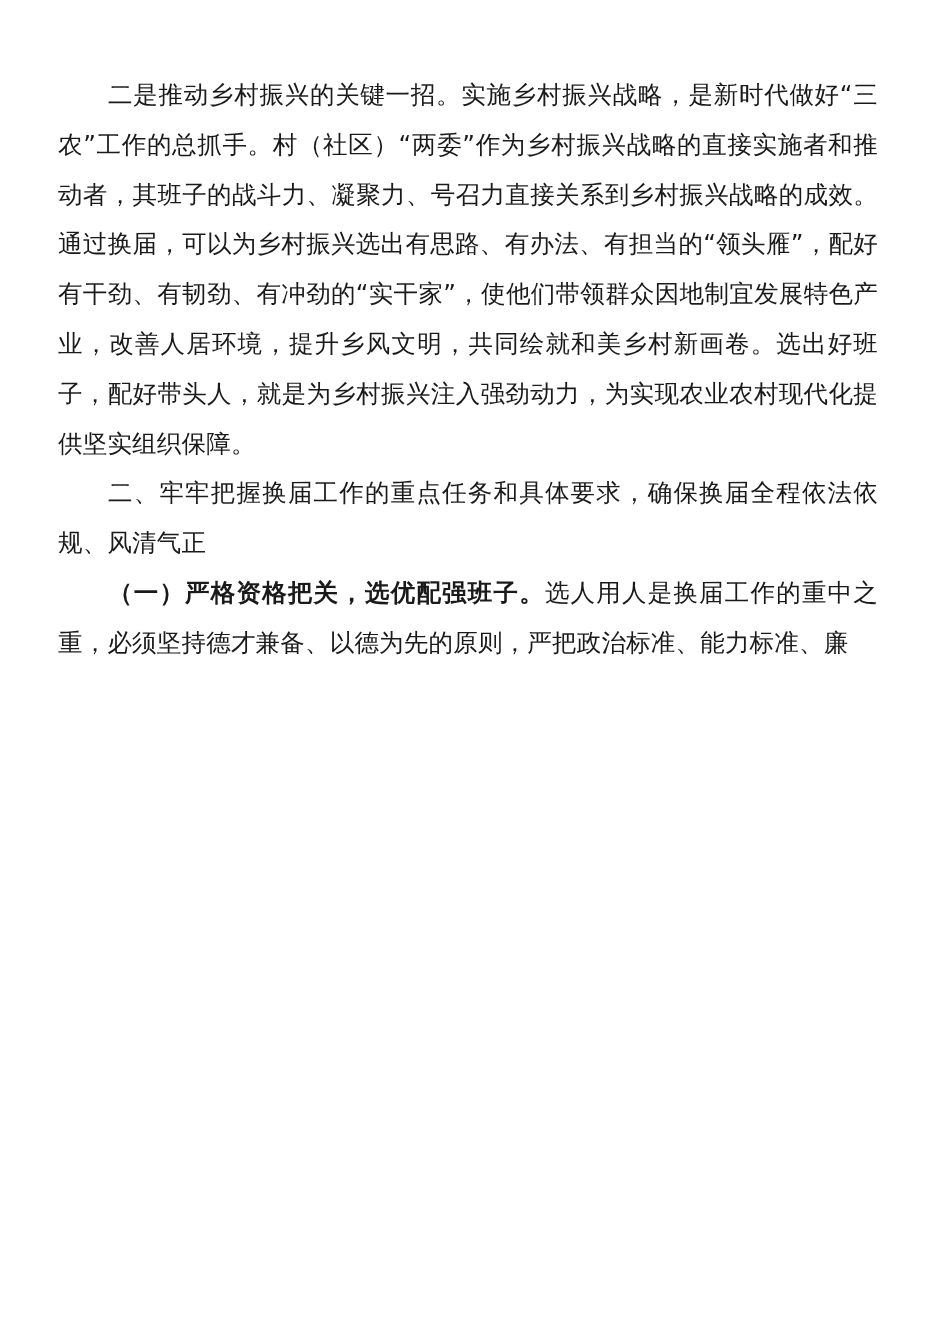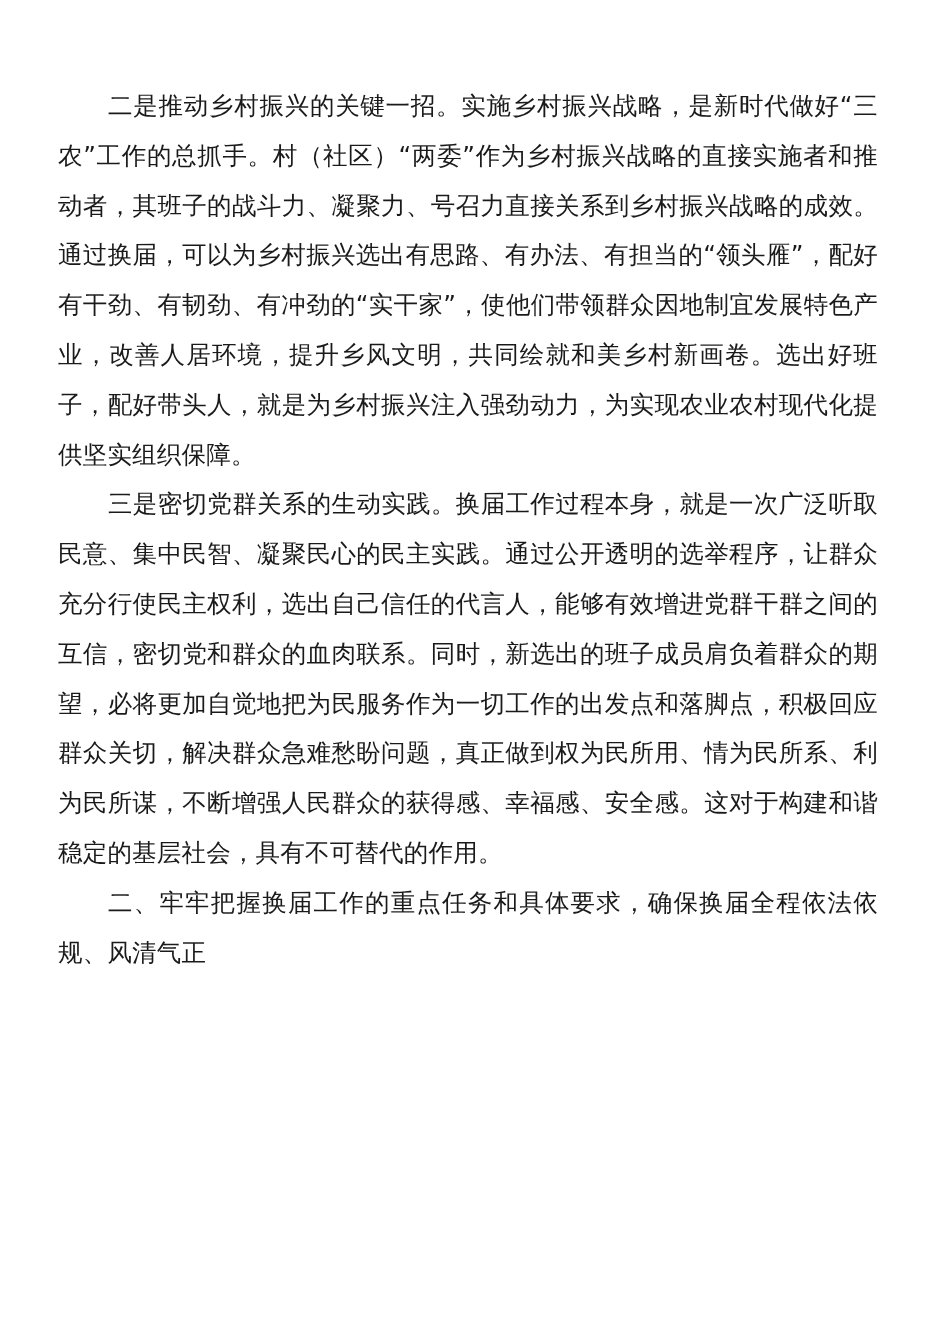--- a/index.html
+++ b/index.html
@@ -1,25 +1,25 @@
 <!DOCTYPE html>
 <html><head>
 <meta charset="utf-8">
 <style>
   html, body { margin:0; padding:0; background:#ffffff; }
   body { width:950px; height:1344px; overflow:hidden; position:relative; }
   .page {
-    position:absolute; left:58px; top:81px; width:820px;
+    position:absolute; left:58px; top:70px; width:820px;
     font-family: "DejaVu Sans", "Liberation Sans", sans-serif;
     font-size:24.5px; line-height:49.8px; color:#1a1a1a;
     text-align: justify; letter-spacing:0.2px;
   }
   .para { margin:0; text-indent:50px; }
   .bold { font-weight:bold; }
 </style>
 </head>
 <body>
 
 <div class="page">
   <p class="para">二是推动乡村振兴的关键一招。实施乡村振兴战略，是新时代做好“三农”工作的总抓手。村（社区）“两委”作为乡村振兴战略的直接实施者和推动者，其班子的战斗力、凝聚力、号召力直接关系到乡村振兴战略的成效。通过换届，可以为乡村振兴选出有思路、有办法、有担当的“领头雁”，配好有干劲、有韧劲、有冲劲的“实干家”，使他们带领群众因地制宜发展特色产业，改善人居环境，提升乡风文明，共同绘就和美乡村新画卷。选出好班子，配好带头人，就是为乡村振兴注入强劲动力，为实现农业农村现代化提供坚实组织保障。</p>
-  <p class="para">三是密切党群关系的生动实践。换届工作过程本身，就是一次广泛听取民意、集中民智、凝聚民心的民主实践。通过公开透明的选举程序，让群众充分行使民主权利，选出自己信任的代言人，能够有效增进党群干群之间的互信，密切党和群众的血肉联系。同时，新选出的班子成员肩负着群众的期望，必将更加自觉地把为民服务作为一切工作的出发点和落脚点，积极回应群众关切，解决群众急难愁盼问题，真正做到权为民所用、情为民所系、利为民所谋，不断增强人民群众的获得感、幸福感、安全感。这对于构建和谐稳定的基层社会，具有不可替代的作用。</p>
   <p class="para">二、牢牢把握换届工作的重点任务和具体要求，确保换届全程依法依规、风清气正</p>
+  <p class="para"><span class="bold">（一）严格资格把关，选优配强班子。</span><span>选人用人是换届工作的重中之重，必须坚持德才兼备、以德为先的原则，严把政治标准、能力标准、廉</span></p>
 </div>
 
 </body></html>

